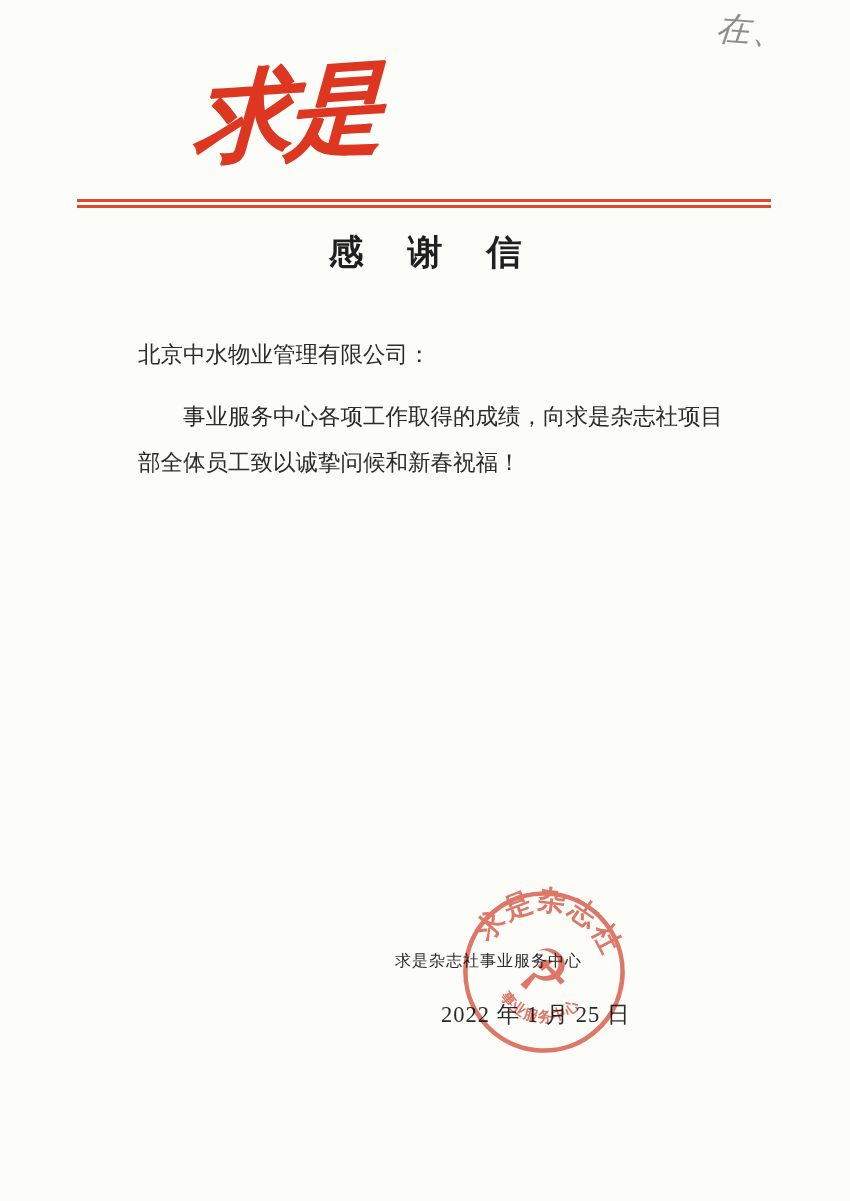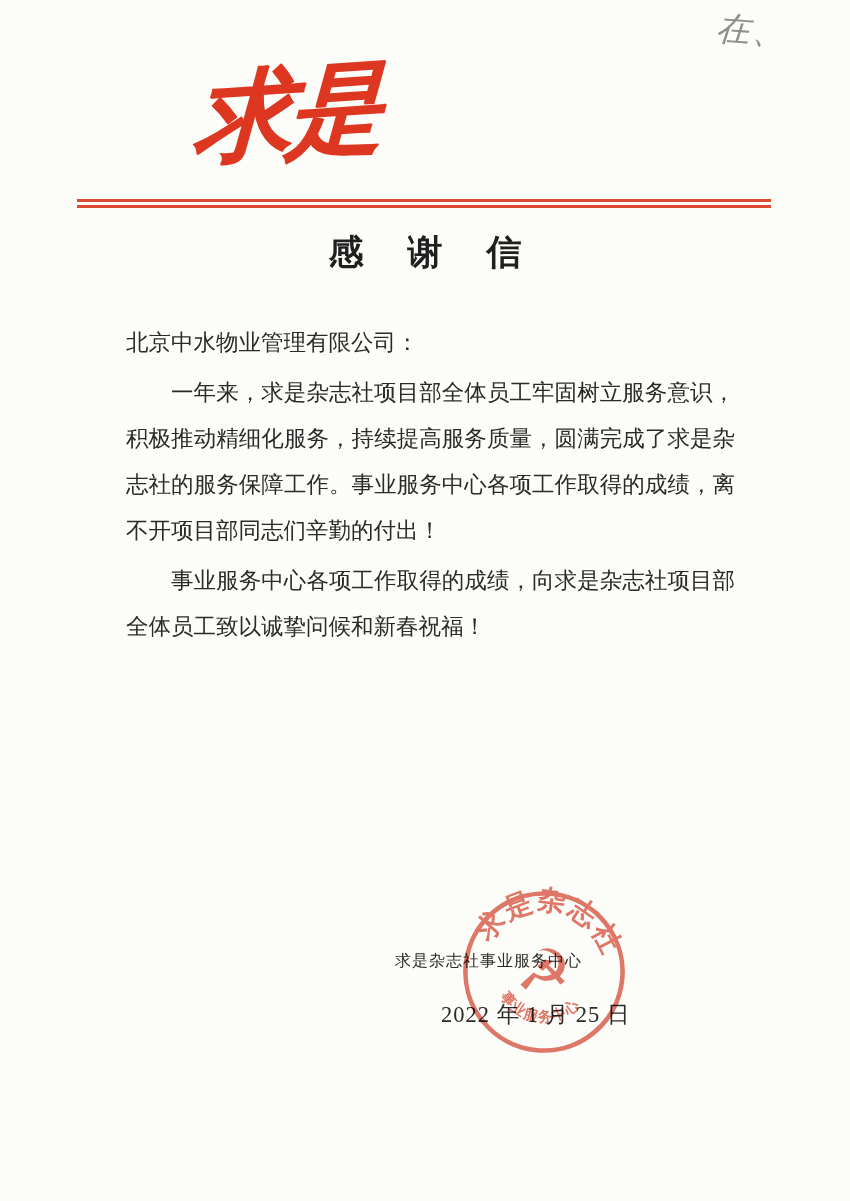--- a/index.html
+++ b/index.html
@@ -73,21 +73,21 @@
   .letter-body {
     position: absolute;
     top: 316px;
     left: 122px;
     width: 617px;
     font-size: 22.5px;
     line-height: 46px;
     text-align: justify;
     color: #2a2a2a;
   }
-  .letter-body p { margin: 4px; text-indent: 2em; }
+  .letter-body p { margin: 16px; text-indent: 2em; }
   .letter-body p.salutation { text-indent: 0; }
   .signature-line {
     position: absolute;
     top: 951px;
     left: 395px;
     font-size: 16px;
     color: #2a2a2a;
     letter-spacing: 1px;
     white-space: nowrap;
   }
@@ -128,21 +128,20 @@
 
   <div class="masthead-callig">求是</div>
 
 
   <div class="double-rule"></div>
 
   <div class="letter-title">感谢信</div>
 
   <div class="letter-body">
     <p class="salutation">北京中水物业管理有限公司：</p>
-    <p>一年来，求是杂志社项目部全体员工牢固树立服务意识，积极推动精细化服务，持续提高服务质量，圆满完成了求是杂志社的服务保障工作。事业服务中心各项工作取得的成绩，离不开项目部同志们辛勤的付出！</p>
     <p>事业服务中心各项工作取得的成绩，向求是杂志社项目部全体员工致以诚挚问候和新春祝福！</p>
   </div>
 
   <div class="signature-line">求是杂志社事业服务中心</div>
 
   <div class="date-line">2022 年 1 月 25 日</div>
 
   <svg class="seal" viewBox="0 0 180 180">
     <defs>
       <path id="sealTopArc" d="M 33.6 69.5 A 60 60 0 0 1 146.4 69.5" fill="none"></path>

